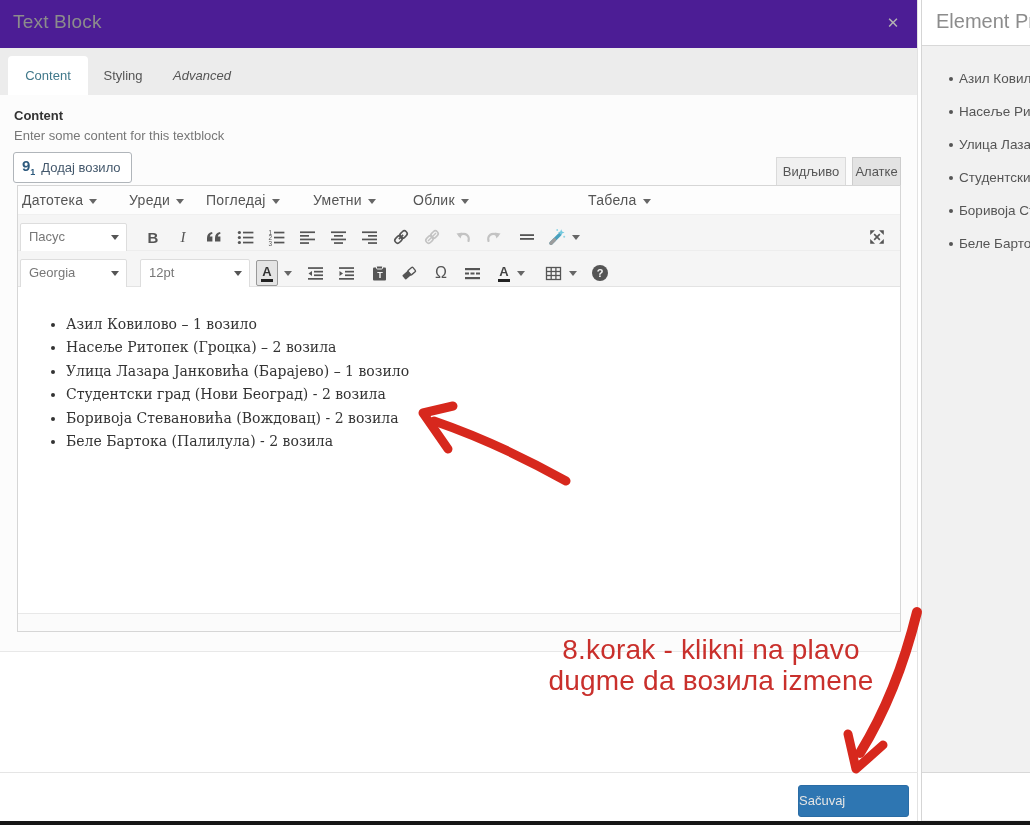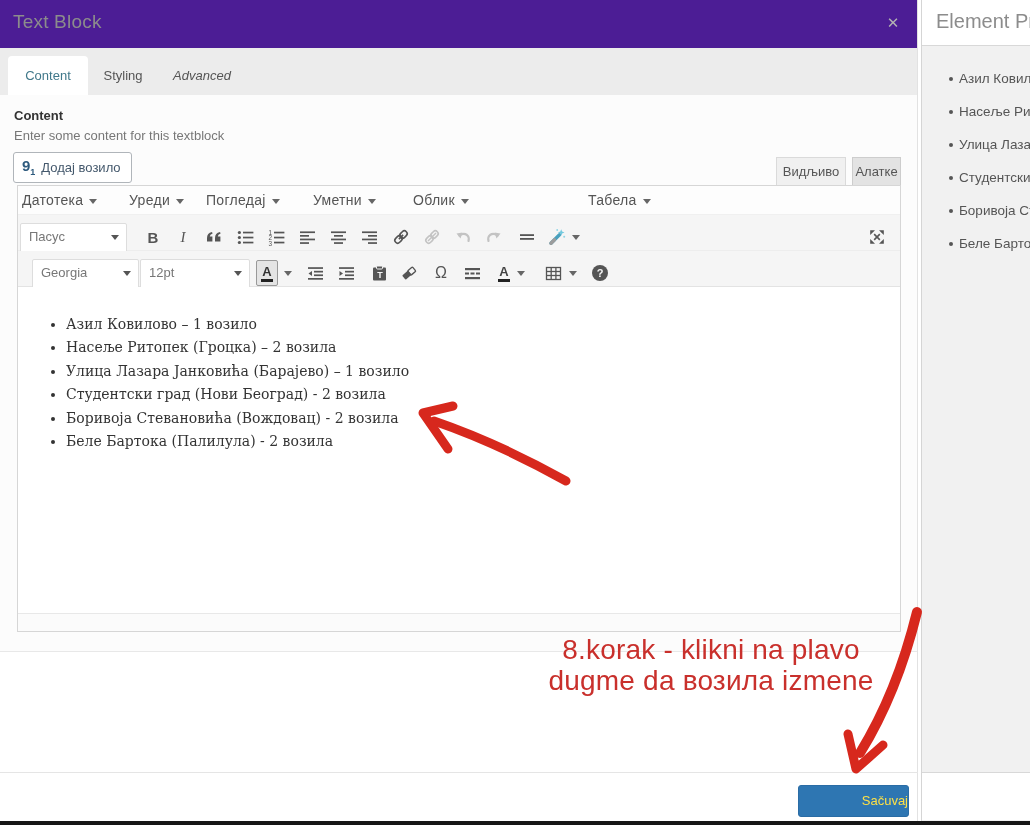--- a/index.html
+++ b/index.html
@@ -70,22 +70,22 @@
 #edit-area li { position:relative; line-height:23.4px; white-space:nowrap; }
 #edit-area li::before { content:""; position:absolute; left:-15px; top:10px; width:4px;
   height:4px; border-radius:50%; background:#333; }
 #statusbar { position:relative; width:100%; height:18px; background:#fbfbfb;
   border-top:1px solid #e8e8e8; }
 
 
 #modal-footer-line { position:absolute; left:0; top:772px; width:918px; height:0;
   border-top:1px solid #e5e5e5; }
 #save-btn { position:absolute; left:798px; top:785px; width:111px; height:32px;
-  background:#2e76b2; border:1px solid #2a6ca5; border-radius:3px; color:#fde047;
-  font-size:13px; text-align:right; line-height:30px; cursor:pointer; }
+  background:#2e76b2; border:1px solid #2a6ca5; border-radius:3px; color:#e5e5e5;
+  font-size:13px; text-align:left; line-height:30px; cursor:pointer; }
 
 
 #panel { position:absolute; left:921px; top:0; width:109px; height:821px; background:#f1f1f1;
   border-left:1px solid #d5d5d5; }
 #panel-header { position:absolute; left:0; top:0; width:100%; height:46px; background:#fff;
   border-bottom:1px solid #d8d8d8; }
 #panel-title { position:absolute; left:14px; top:10px; font-size:20px; font-weight:300;
   color:#8c8c8c; white-space:nowrap; }
 #panel-body { position:absolute; left:0; top:47px; width:100%; height:725px; background:#f1f1f1;
   overflow:hidden; }
@@ -271,21 +271,21 @@
                 <path d="M14.8 1.2 L14.8 6 L10 1.2 Z"></path>
                 <path d="M1.2 14.8 L1.2 10 L6 14.8 Z"></path>
                 <path d="M14.8 14.8 L10 14.8 L14.8 10 Z"></path>
                 <rect x="4" y="7.2" width="8" height="1.6" transform="rotate(-45 8 8)"></rect>
                 <rect x="4" y="7.2" width="8" height="1.6" transform="rotate(45 8 8)"></rect>
               </g>
             </svg>
         </div>
       </div>
       <div class="toolbar" id="toolbar2">
-        <div class="dd" style="left:14px;width:107px;">
+        <div class="dd" style="left:2px;width:107px;">
           <span>Georgia</span><span class="caret"></span>
         </div>
         <div class="dd" style="left:122px;width:110px;">
           <span>12pt</span><span class="caret"></span>
         </div>
         <div class="tbtn pressed" style="left:238px;width:22px;">
           <span style="font-weight:bold;font-size:13px;color:#333;border-bottom:3px solid #222;line-height:14px;padding:0 1px;">A</span>
         </div>
         <span class="tcaret" style="left:266px;">
             <span class="caret" style="margin-left:0;"></span>

